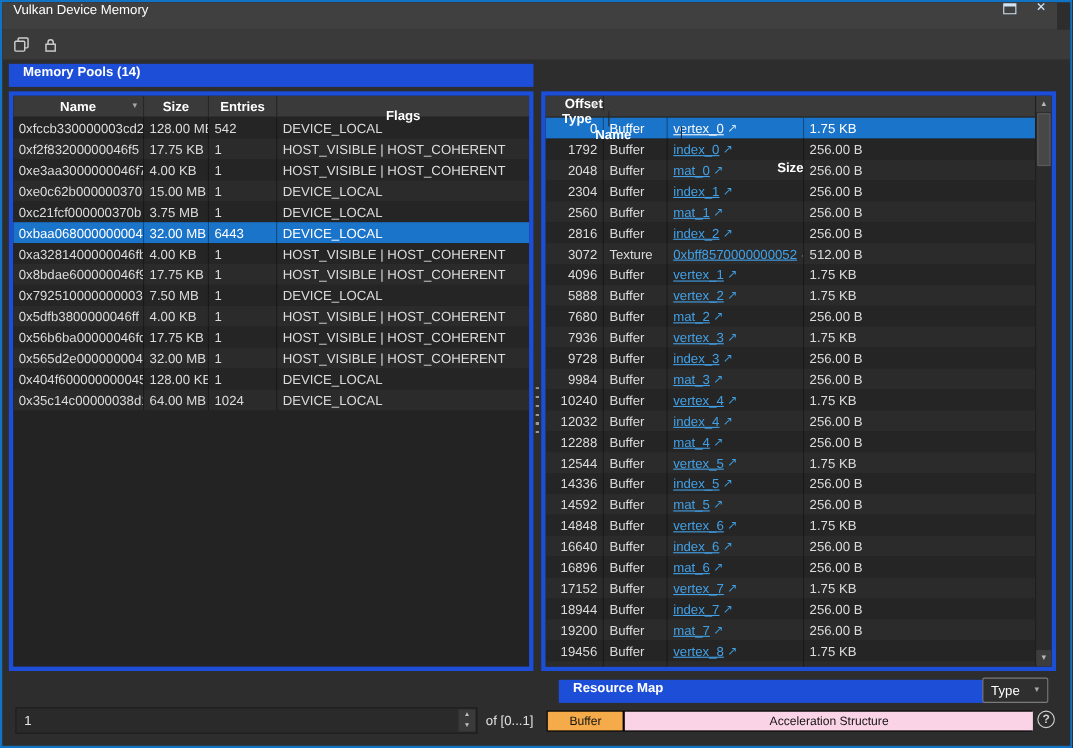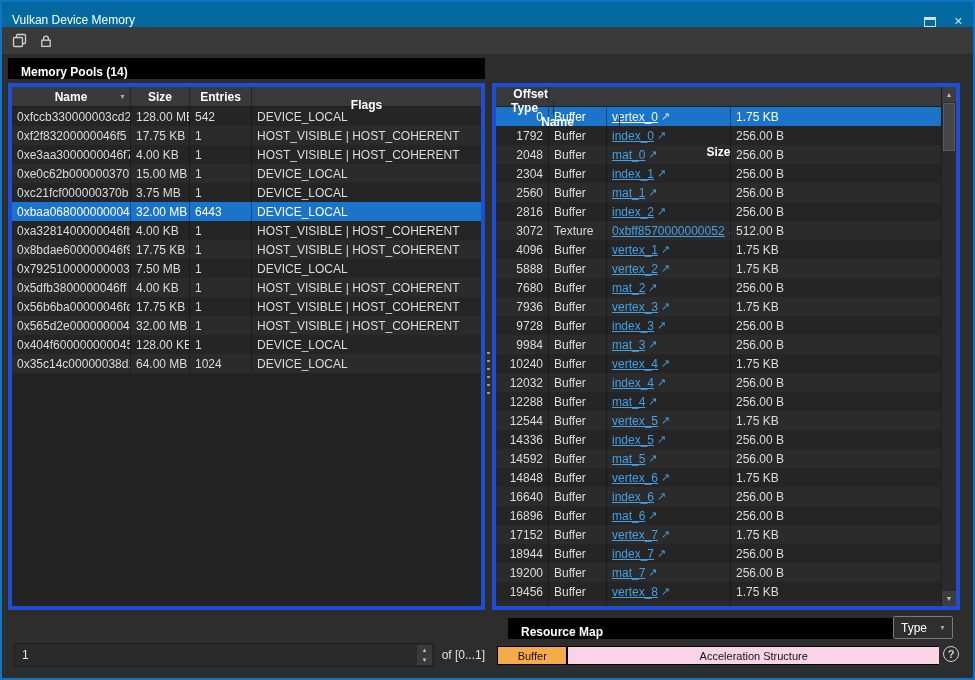--- a/index.html
+++ b/index.html
@@ -3,34 +3,34 @@
 <meta charset="utf-8">
 <style>
   html,body{margin:0;padding:0;background:#1b1b1b;}
   .window{
     position:relative;width:975px;height:680px;box-sizing:border-box;
     background:#2d2d2d;border:2px solid #1173c4;overflow:hidden;
     font-family:"Liberation Sans",sans-serif;font-size:12px;color:#dcdcdc;
     -webkit-font-smoothing:antialiased;
   }
   
-  .titlebar{position:absolute;left:0;top:0;right:0;height:25px;background:#0369a1;
-    display:flex;align-items:flex-end;padding:0 10px;box-sizing:border-box;}
+  .titlebar{position:absolute;left:0;top:0;right:12px;height:25px;background:#404040;
+    display:flex;align-items:flex-start;padding:0 10px;box-sizing:border-box;}
   .titlebar .title{color:#fff;}
   .win-controls{margin-left:auto;display:flex;align-items:center;gap:18px;}
   .float-btn{width:12px;height:10px;border:1px solid #cfe3f5;border-top:3px solid #cfe3f5;box-sizing:border-box;}
   .close-btn{color:#cfe3f5;font-size:11px;line-height:11px;cursor:default;}
   
   .toolbar{position:absolute;left:0;top:25px;right:0;height:27px;background:#3a3a3a;
     display:flex;align-items:center;gap:8px;padding-left:9px;}
   .tool-icon{width:18px;height:18px;display:flex;align-items:center;justify-content:center;}
   .tool-icon svg{display:block;}
   
-  .panel-header{position:absolute;background:#000000;color:#fff;font-weight:bold;
-    display:flex;align-items:flex-end;padding-left:13px;box-sizing:border-box;height:21px;}
+  .panel-header{position:absolute;background:#1d4ed8;color:#fff;font-weight:bold;
+    display:flex;align-items:flex-start;padding-left:13px;box-sizing:border-box;height:21px;}
   #pools-header{left:6px;top:56px;width:477px;}
   #resources-header{left:490px;top:56px;width:468px;}
   #revisions-header{left:6px;top:616px;width:477px;}
   #resmap-header{left:506px;top:616px;width:396px;}
   
   .table{position:absolute;background:#232323;border:4px solid #1d4ed8;box-sizing:border-box;overflow:hidden;}
   #pools-table{left:6px;top:81px;width:477px;height:527px;}
   #resources-table{left:490px;top:81px;width:468px;height:527px;}
   .thead{display:flex;height:20px;background:#3a3a3a;border-bottom:1px solid #1f1f1f;box-sizing:border-box;}
   #resources-table .thead{width:calc(100% - 15px);flex-direction:column;}

